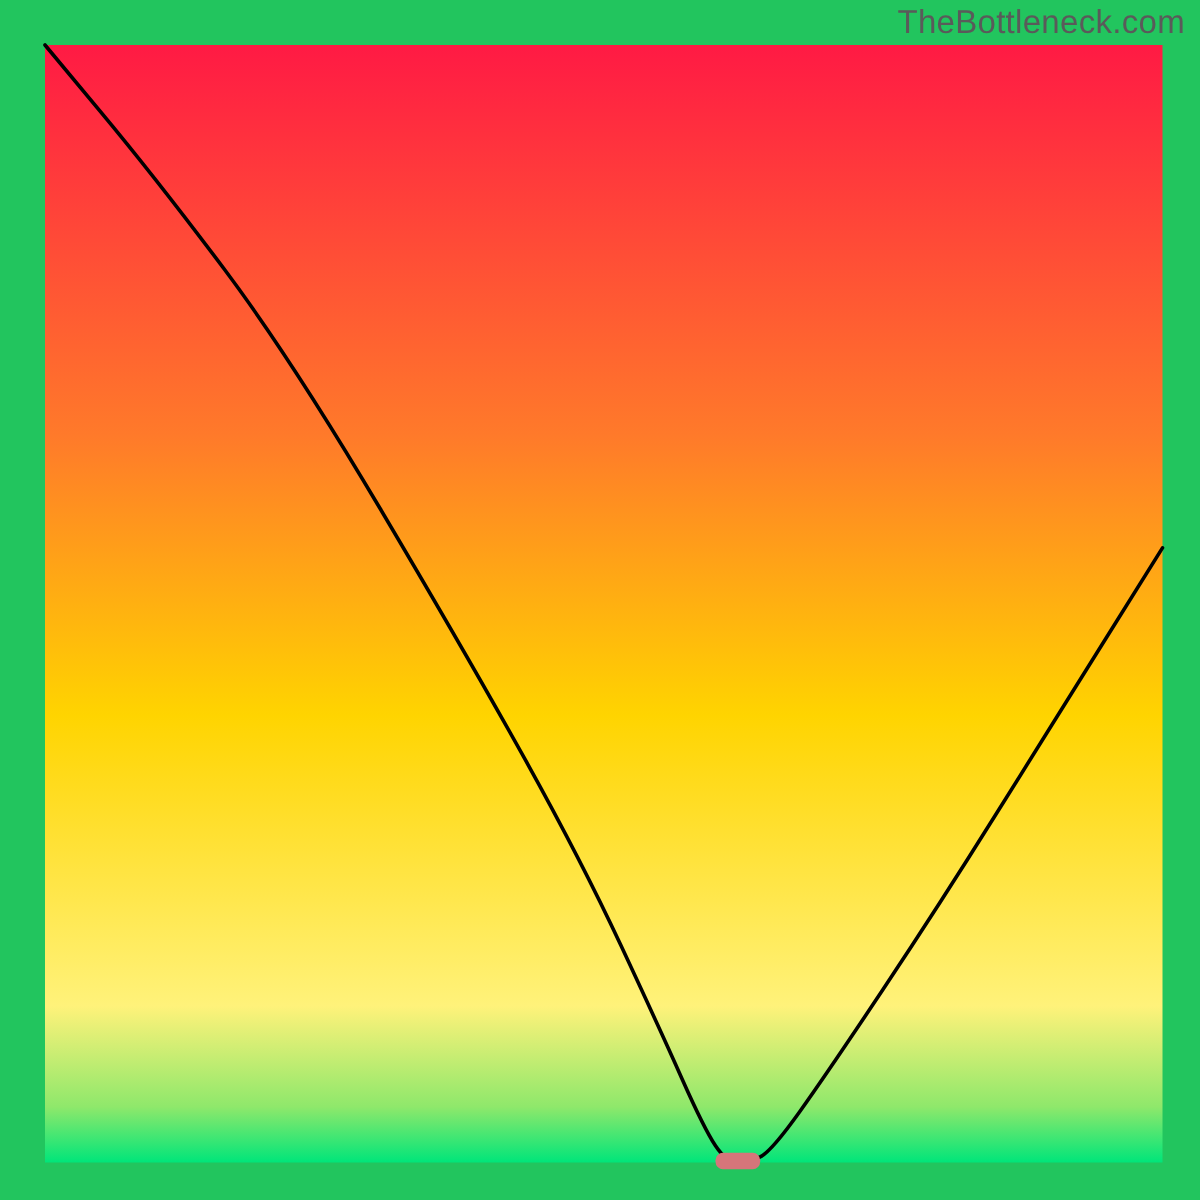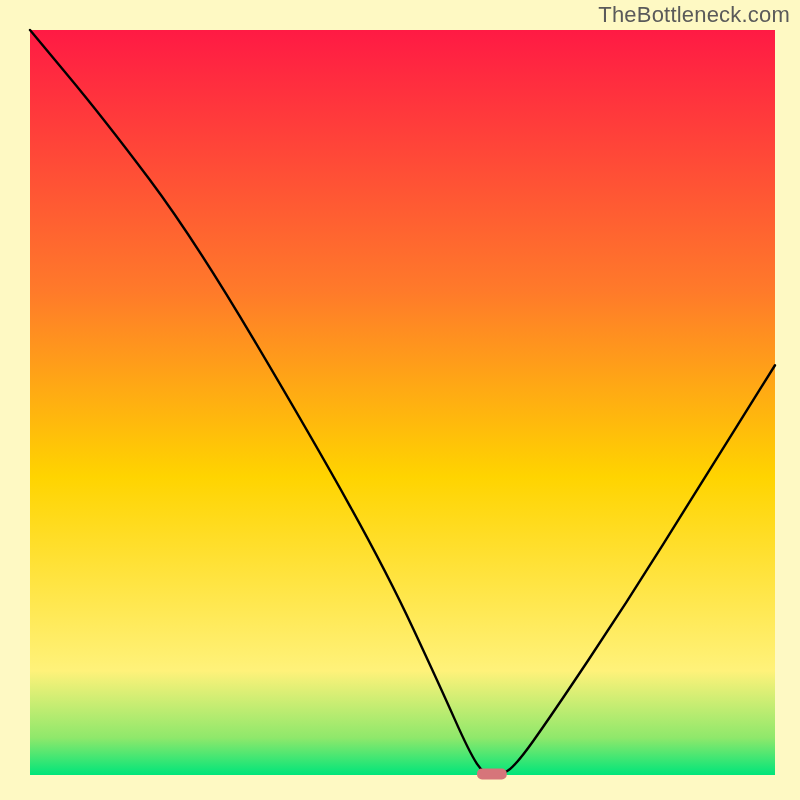--- a/index.html
+++ b/index.html
@@ -8,21 +8,21 @@
     width: 800px;
     height: 800px;
     background: #000;
     overflow: hidden;
     font-family: Arial, Helvetica, sans-serif;
   }
   .frame {
     position: relative;
     width: 800px;
     height: 800px;
-    background: #fef9c3;
+    background: #22c55e;
   }
   .watermark {
     position: absolute;
     top: 2px;
     right: 10px;
     color: #5a5a5a;
     font-size: 22px;
     font-weight: 500;
     letter-spacing: 0.2px;
   }

